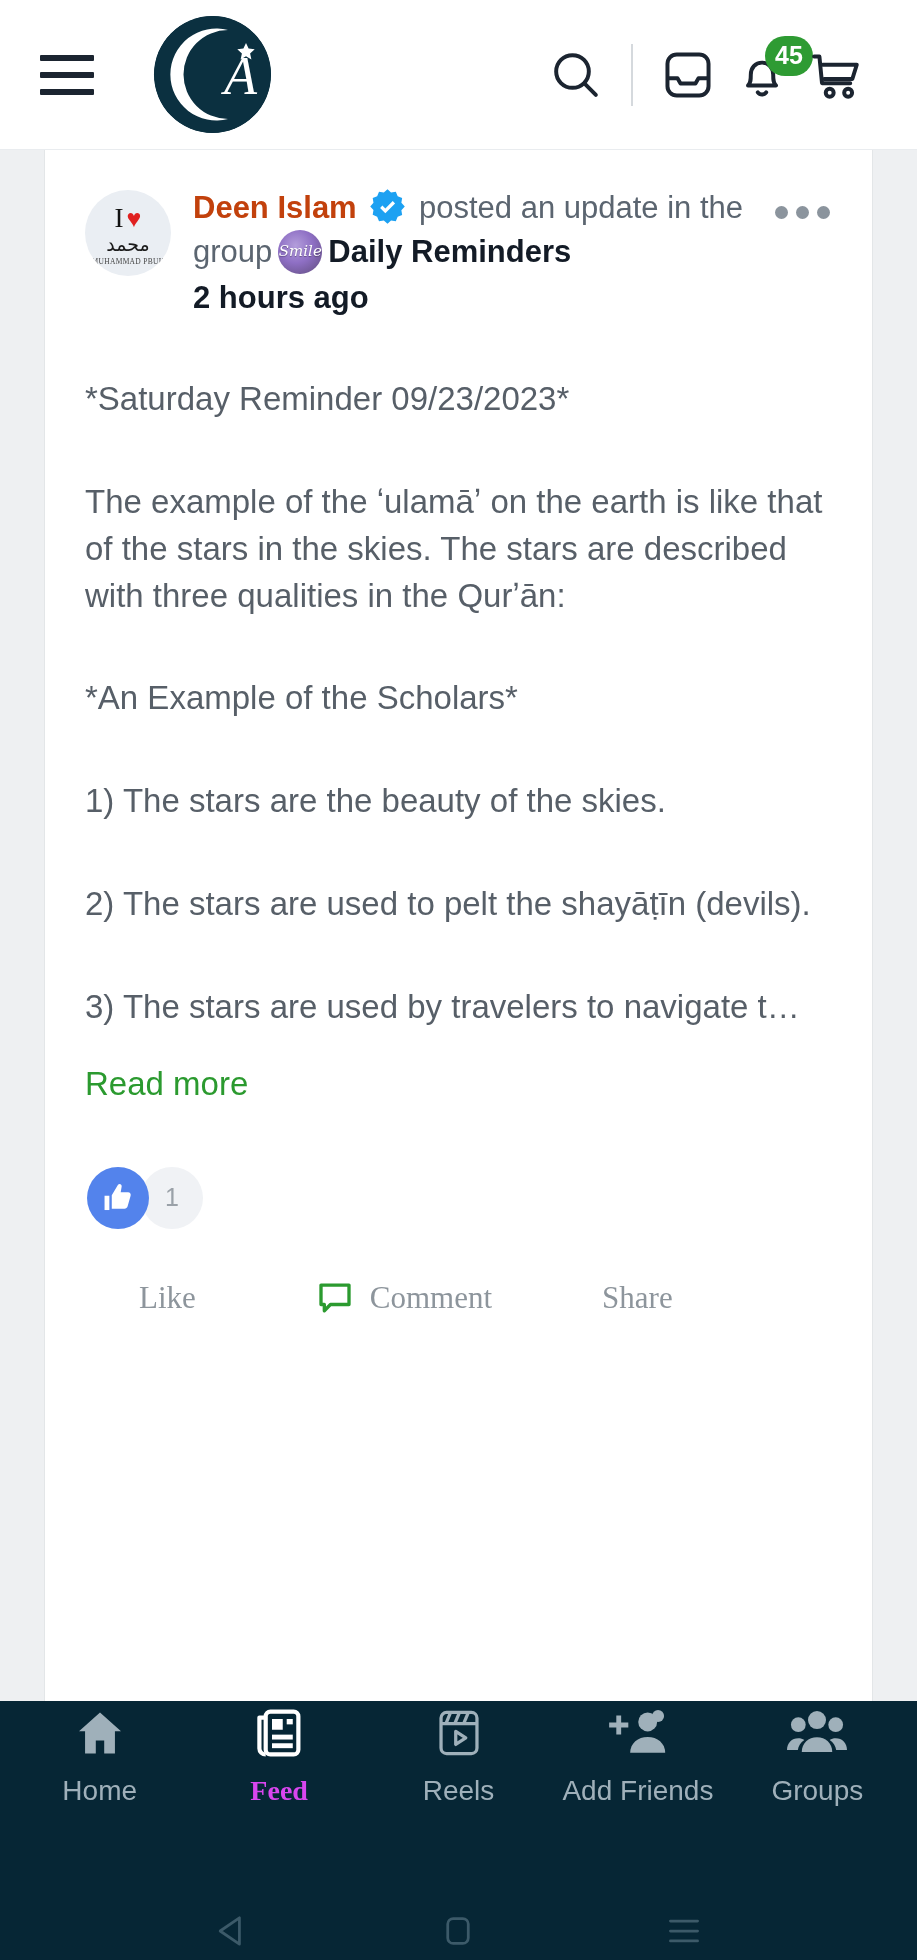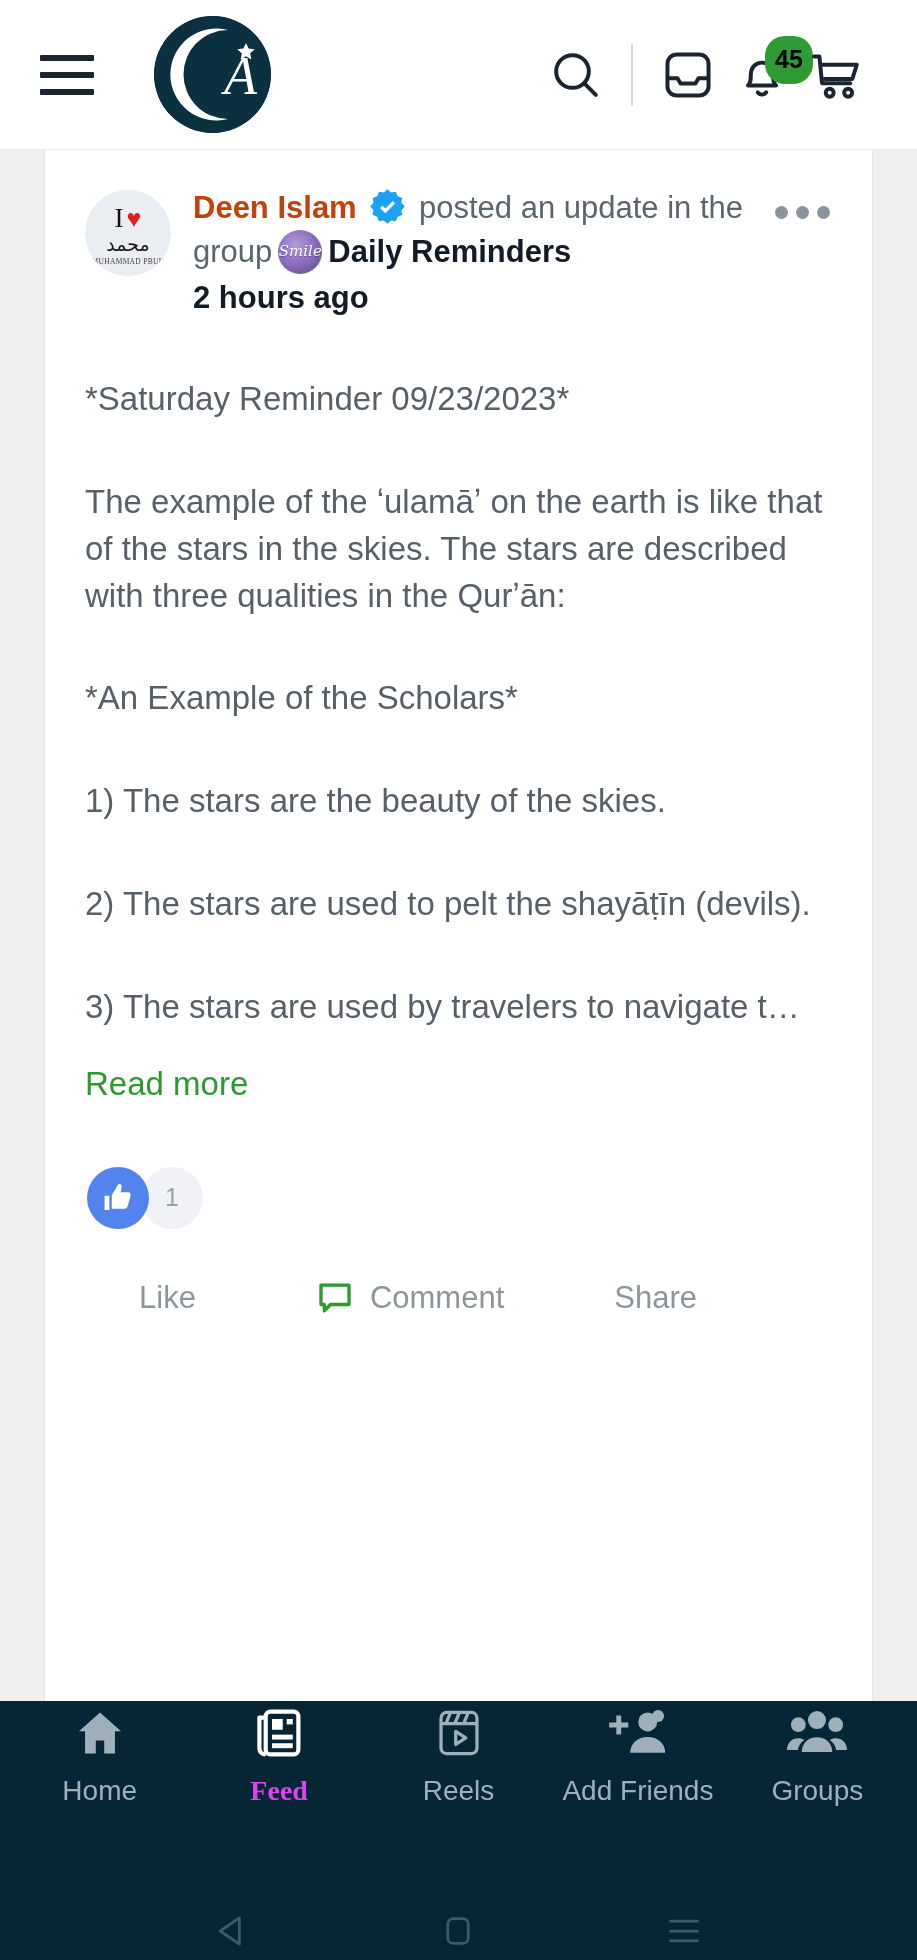--- a/index.html
+++ b/index.html
@@ -51,25 +51,25 @@
     display:flex; align-items:center; justify-content:center;
     position:relative; cursor:pointer;
   }
   .hdivider{
     width:2px; height:62px; background:#d5d9dd; margin:0 18px;
     flex:0 0 auto;
   }
   .badge{
     position:absolute;
     top:-2px; left:40px;
-    min-width:48px; height:48px;
+    min-width:48px; height:40px;
     padding:0 10px;
     background:#2e9b33;
     border-radius:20px;
-    color:#000000;
+    color:#ffffff;
     font-size:25px;
     font-weight:700;
     display:flex; align-items:center; justify-content:center;
     letter-spacing:0px;
   }
 
   
   .feed-scroll{
     position:relative;
     height:1551px;
@@ -220,20 +220,21 @@
     z-index:1;
   }
 
   
   .actions{
     display:flex;
     align-items:center;
     margin-top:48px;
     padding:0 0 0 54px;
     gap:0;
+    font-family:Liberation Serif, serif;
   }
   .action{
     display:flex; align-items:center; gap:14px;
     font-size:31px; color:#8d959c;
     cursor:pointer;
   }
   .action.a-like{ margin-right:118px; }
   .action.a-comment{ margin-right:110px; }
 
   

